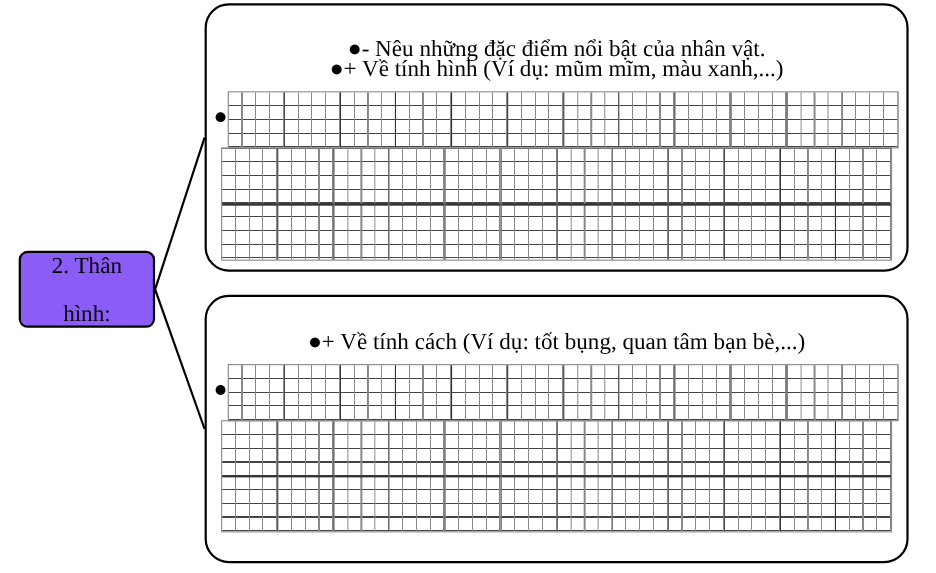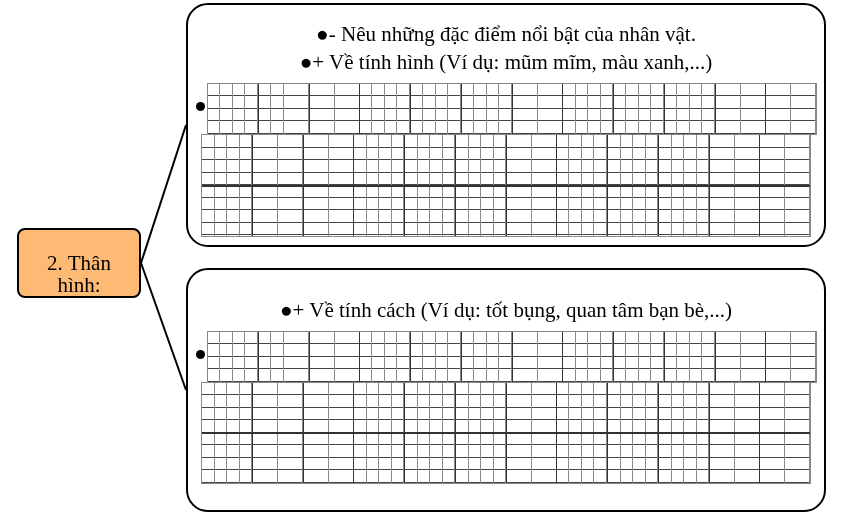--- a/index.html
+++ b/index.html
@@ -2,21 +2,21 @@
 <html><head>
 <meta charset="utf-8">
 <style>
   html, body { margin: 0; padding: 0; background: #ffffff; }
   body { width: 851px; height: 521px; position: relative; overflow: hidden;
          font-family: "Liberation Serif", "DejaVu Serif", serif; color: #000; }
   .panel { position: absolute; border: 2.5px solid #000; border-radius: 22px; background: #fff; box-sizing: border-box; }
   #panel-top { left: 186px; top: 3px; width: 640px; height: 244px; }
   #panel-bottom { left: 186px; top: 268px; width: 640px; height: 244px; }
   .line { position: absolute; left: 0; width: 100%; text-align: center; font-size: 21px; line-height: 26px; white-space: nowrap; }
-  .label-box { position: absolute; left: 17px; top: 228px; width: 124px; height: 70px; border: 2px solid #000; border-radius: 8px; box-sizing: border-box; display: flex; flex-direction: column; align-items: center; justify-content: flex-end; font-size: 21px; line-height: 22px; background: #fdba74; }
+  .label-box { position: absolute; left: 17px; top: 228px; width: 124px; height: 70px; border: 2px solid #000; border-radius: 8px; box-sizing: border-box; display: flex; flex-direction: column; align-items: center; justify-content: space-between; font-size: 21px; line-height: 22px; background: #8b5cf6; }
   .grid { position: absolute; box-sizing: border-box; border: 1.5px solid #888; display: flex; }
   .cell { position: relative; box-sizing: border-box; flex: 1 1 0; border-right: 1.5px solid #333;
           background-image:
             repeating-linear-gradient(to right, transparent 0, transparent 11.5px, #888 11.5px, #888 12.5px),
             repeating-linear-gradient(to bottom, transparent 0, transparent 11.5px, #444 11.5px, #444 12.5px);
           background-size: 100% 100%;
   }
   .cell:last-child { border-right: none; }
   .grid.tall .cell::after { content: ""; position: absolute; left: 0; right: 0; top: 50%; height: 2px; background: #333; margin-top: -1px; }
   .bullet-dot { position: absolute; width: 9px; height: 9px; background: #000; border-radius: 50%; }
@@ -29,21 +29,21 @@
   <line x1="141" y1="263" x2="186" y2="125" stroke="#000" stroke-width="2"></line>
   <line x1="141" y1="263" x2="186" y2="390" stroke="#000" stroke-width="2"></line>
 </svg>
 
 <div class="label-box">
   <span>2. Thân</span>
   <span>hình:</span>
 </div>
 
 <div class="panel" id="panel-top">
-  <div class="line" style="top:16px;">●- Nêu những đặc điểm nổi bật của nhân vật.</div>
+  <div class="line" style="top:26px;">●- Nêu những đặc điểm nổi bật của nhân vật.</div>
   <div class="line" style="top:44px;">●+ Về tính hình (Ví dụ: mũm mĩm, màu xanh,...)</div>
 </div>
 
 <div class="bullet-dot" style="left:196px; top:102px;"></div>
 <div class="grid" style="left:207px; top:83px; width:610px; height:52px;">
   <div class="cell"></div>
   <div class="cell"></div>
   <div class="cell"></div>
   <div class="cell"></div>
   <div class="cell"></div>

